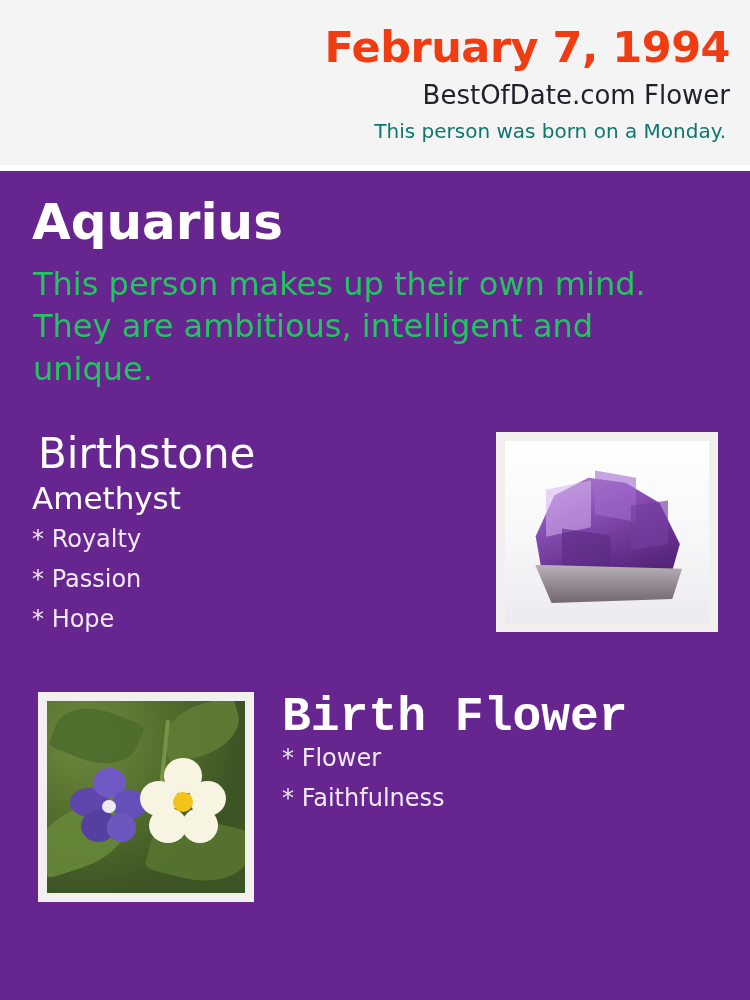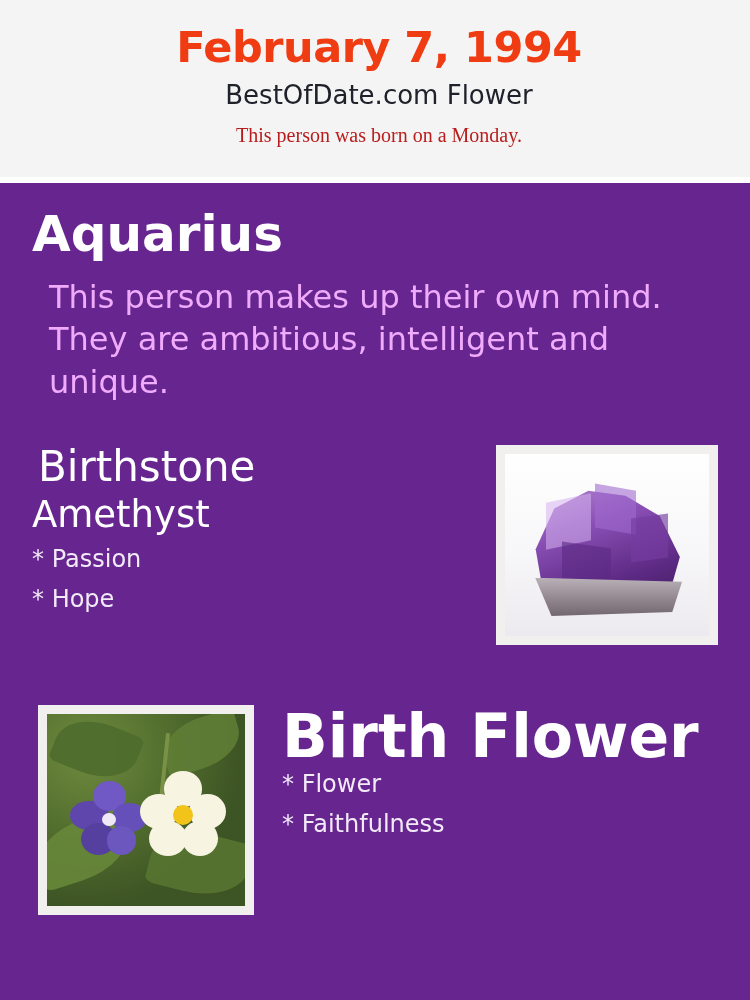--- a/index.html
+++ b/index.html
@@ -19,42 +19,41 @@
     position: relative;
     width: 750px;
     height: 1000px;
     background: #f4f4f4;
   }
 
   
   .header {
     background: #f4f4f4;
     padding: 24px 20px 18px 28px;
-    text-align: center;
+    text-align: right;
   }
   .header-date {
     color: #f03c12;
     font-size: 43px;
     font-weight: bold;
     line-height: 1.1;
     margin: 0 0 10px 0;
     letter-spacing: -0.5px;
   }
   .header-site {
     color: #20222b;
     font-size: 26px;
     line-height: 1.15;
     margin: 0 0 8px 0;
   }
   .header-sub {
-    color: #b91c1c;
+    color: #0f766e;
     font-size: 20px;
     line-height: 1.2;
-    margin: 12px;
-    font-family: Liberation Serif, serif;
+    margin: 4px;
   }
 
   .divider {
     height: 6px;
     background: #ffffff;
     width: 100%;
   }
 
   
   .body-panel {
@@ -66,24 +65,24 @@
   }
 
   .zodiac-title {
     color: #ffffff;
     font-size: 50px;
     font-weight: bold;
     line-height: 1.0;
     margin: 0 0 16px 0;
   }
   .zodiac-desc {
-    color: #f0abfc;
+    color: #22c55e;
     font-size: 32px;
     line-height: 1.32;
-    margin: 17px;
+    margin: 1px;
     max-width: 660px;
   }
 
   
   .stone-section {
     margin-top: 42px;
     position: relative;
     min-height: 230px;
   }
   .stone-text {
@@ -92,21 +91,21 @@
   .section-title {
     color: #ffffff;
     font-size: 42px;
     font-weight: normal;
     line-height: 1.05;
     margin: 0 0 4px 0;
     padding-left: 6px;
   }
   .section-subtitle {
     color: #ffffff;
-    font-size: 37px;
+    font-size: 31px;
     line-height: 1.2;
     margin: 0 0 10px 0;
   }
   .bullet {
     color: #f2eaf7;
     font-size: 24px;
     line-height: 1.0;
     margin: 0 0 16px 0;
   }
 
@@ -172,24 +171,25 @@
     left: 6px;
     top: 0;
     width: 216px;
     height: 210px;
   }
   .flower-text {
     margin-left: 250px;
   }
   .flower-title {
     color: #ffffff;
-    font-size: 60px;
+    font-size: 48px;
     font-weight: bold;
     line-height: 1.05;
     margin: 0 0 4px 0;
+    font-family: Liberation Mono, monospace;
   }
 
   
   .flower-bg {
     width: 100%;
     height: 100%;
     background:
       radial-gradient(circle at 20% 20%, #6f8a3e 0%, #54702f 35%, #3d5424 70%),
       #46602a;
     position: relative;
@@ -284,20 +284,21 @@
 
     <div class="zodiac-section">
       <div class="zodiac-title">Aquarius</div>
       <div class="zodiac-desc">This person makes up their own mind. They are ambitious, intelligent and unique.</div>
     </div>
 
     <div class="stone-section">
       <div class="stone-text">
         <div class="section-title">Birthstone</div>
         <div class="section-subtitle">Amethyst</div>
+        <div class="bullet">* Royalty</div>
         <div class="bullet">* Passion</div>
         <div class="bullet">* Hope</div>
       </div>
 
       <div class="photo-frame photo-stone">
         <div class="photo-inner">
           <div class="amethyst-bg">
             <div class="am-mass"></div>
             <div class="am-face am-f1"></div>
             <div class="am-face am-f2"></div>

